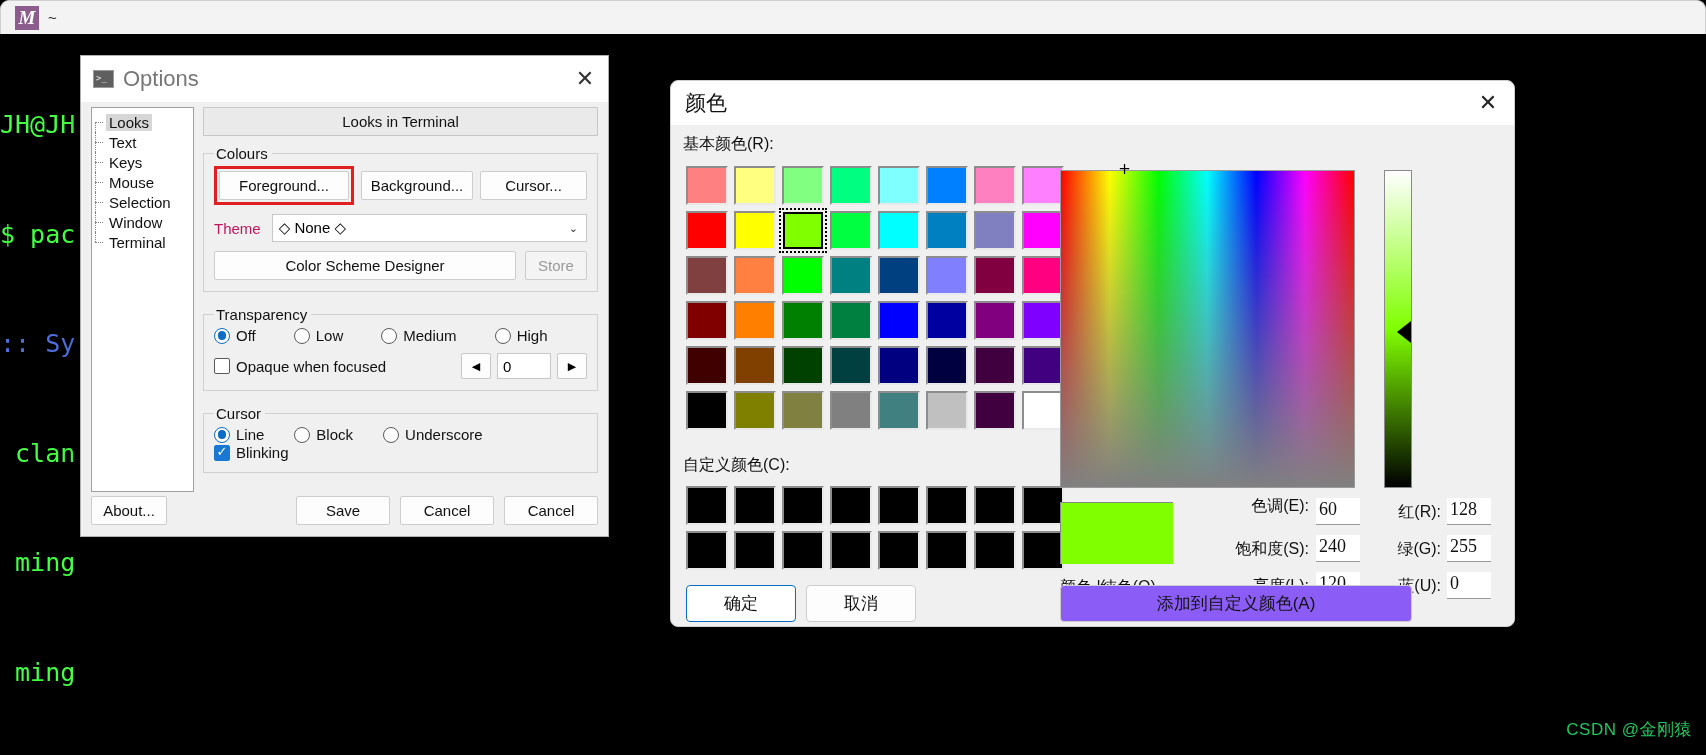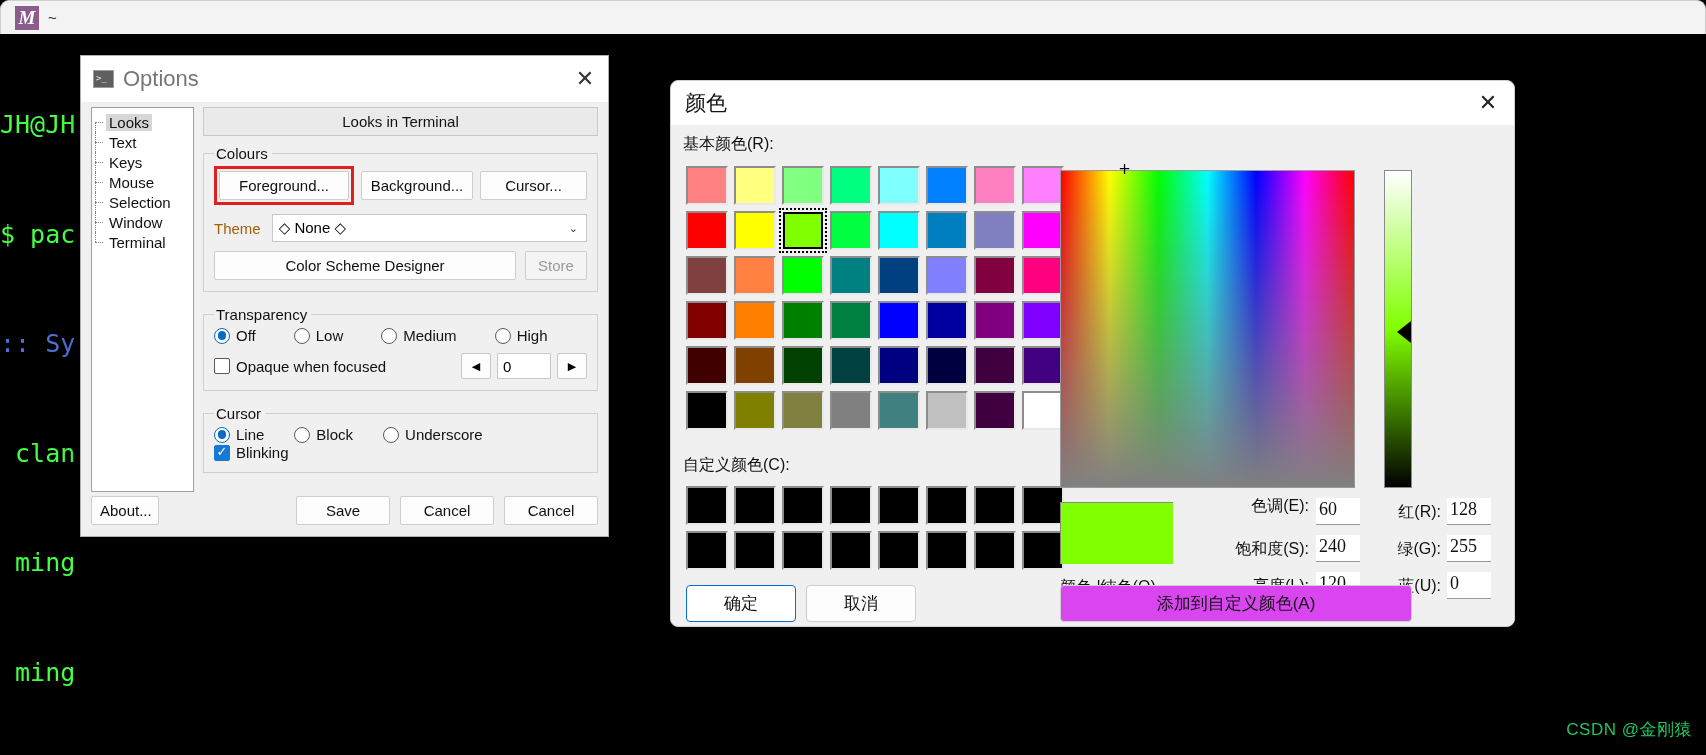--- a/index.html
+++ b/index.html
@@ -135,21 +135,21 @@
   .row { display:flex; align-items:center; gap:7px; }
 
   #foreground-wrap {
     border:3px solid #e02020; padding:2px; display:inline-block;
   }
   #foreground-btn { width:130px; }
   #background-btn { width:112px; }
   #cursor-btn { width:107px; }
 
   #theme-row { margin-top:9px; display:flex; align-items:center; gap:11px; }
-  #theme-label { font-size:15px; color:#a16207; }
+  #theme-label { font-size:15px; color:#be185d; }
   #theme-select {
     flex:1; background:#fff; border:1px solid #c8c8c8;
     font-size:15px; padding:4px 6px; position:relative;
     display:flex; align-items:center;
   }
   #theme-select .chev {
     position:absolute; right:8px; font-size:11px; color:#333;
   }
   #csd-row { margin-top:9px; display:flex; gap:9px; }
   #csd-btn { flex:1; }
@@ -191,21 +191,21 @@
     font-size:15px; padding:0 5px; display:flex; align-items:center;
   }
 
   #cursor-row1 { display:flex; align-items:center; }
   #cursor-row1 .opt { margin-right:30px; }
   #cursor-row2 { margin-top:1px; }
 
   #options-footer {
     display:flex; align-items:center; padding:0 10px; margin-top:4px;
   }
-  #about-btn { width:68px; }
+  #about-btn { width:76px; }
   #options-footer .spacer { flex:1; }
   #save-btn, #cancel-btn, #apply-btn { width:94px; margin-left:10px; }
 
   
   #color-dialog {
     position:absolute; left:670px; top:80px; width:845px; height:547px;
     background:#f0f0f0; border:1px solid #cfcfcf; border-radius:8px;
     box-shadow:0 6px 22px rgba(0,0,0,0.5);
     overflow:hidden;
   }
@@ -296,21 +296,21 @@
     font-size:17px; color:#111; cursor:pointer;
   }
   #cancel-color-btn {
     position:absolute; left:135px; top:460px; width:110px; height:37px;
     background:#fdfdfd; border:1px solid #cdcdcd; border-radius:4px;
     display:flex; align-items:center; justify-content:center;
     font-size:17px; color:#111; cursor:pointer;
   }
   #add-custom-btn {
     position:absolute; left:389px; top:460px; width:352px; height:37px;
-    background:#d946ef; border:1px solid #cdcdcd; border-radius:4px;
+    background:#8b5cf6; border:1px solid #cdcdcd; border-radius:4px;
     display:flex; align-items:center; justify-content:center;
     font-size:17px; color:#111; cursor:pointer;
   }
 </style>
 </head>
 <body>
 
 <div id="terminal-window">
 
   <div id="terminal-titlebar">

